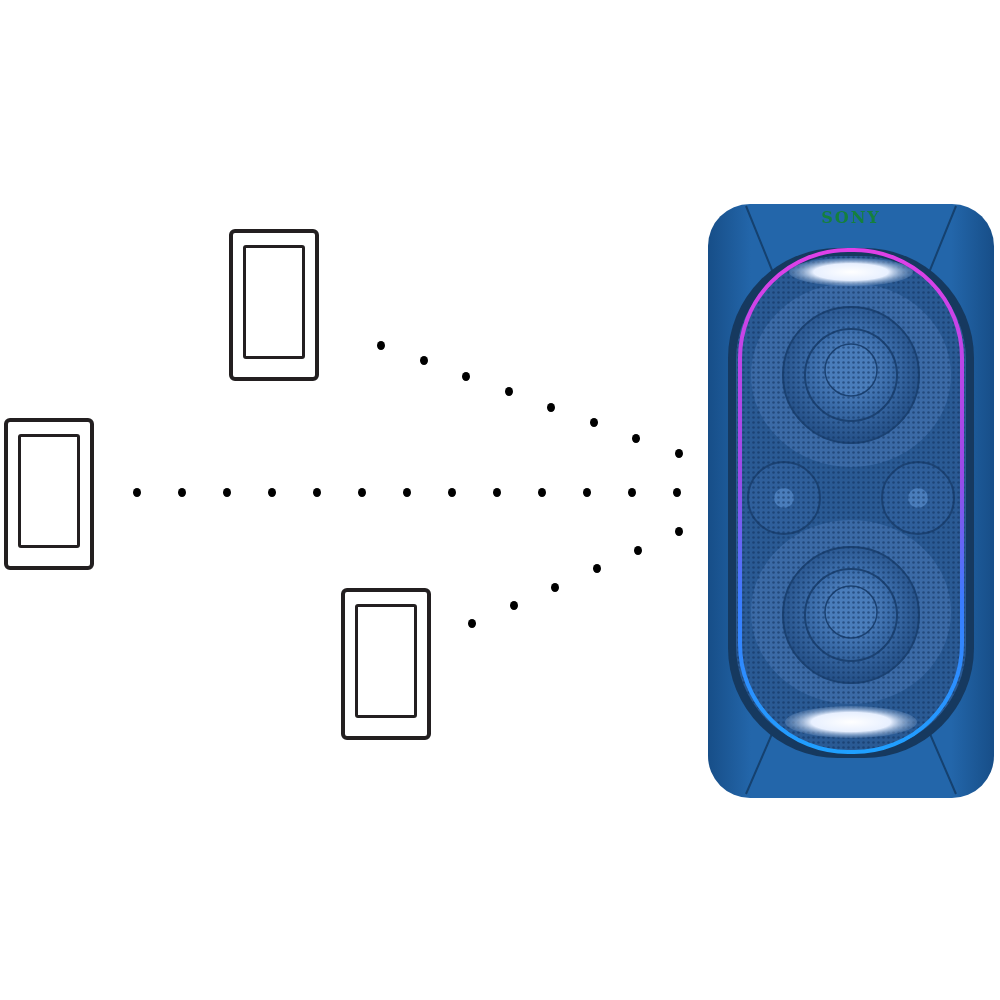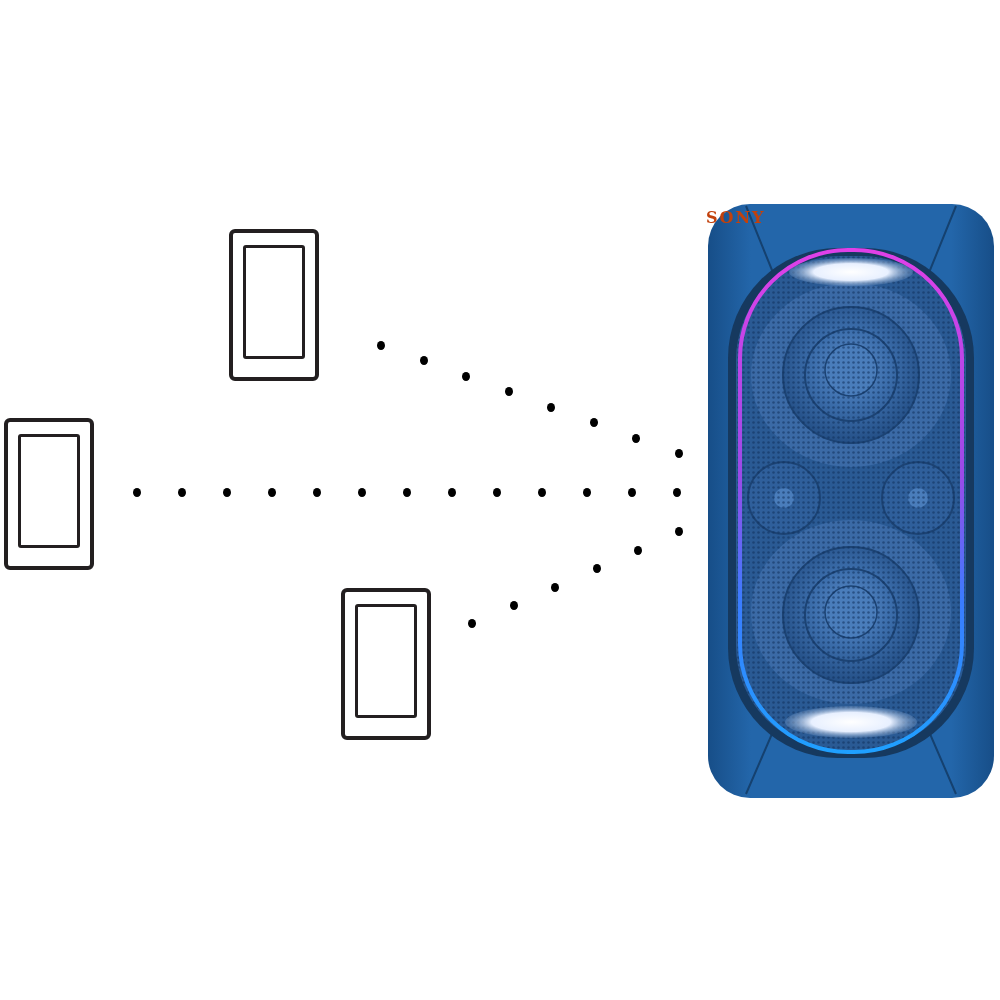--- a/index.html
+++ b/index.html
@@ -5,23 +5,23 @@
   html, body { margin: 0; padding: 0; background: #ffffff; }
   body { width: 1000px; height: 1000px; position: relative; overflow: hidden;
          font-family: "Liberation Serif", serif; }
   .phone { position: absolute; width: 88px; height: 150px; box-sizing: border-box;
            border: 4px solid #231f20; border-radius: 6px; background: #fff; }
   .phone .screen { position: absolute; left: 10px; top: 12px; width: 60px; height: 112px;
            box-sizing: border-box; border: 3px solid #231f20; border-radius: 3px; }
   .dot { position: absolute; width: 8px; height: 9px; margin-left: -4px; margin-top: -4px;
          border-radius: 50%; background: #000; }
   #speaker { position: absolute; left: 706px; top: 200px; width: 290px; height: 600px; }
-  .brand { position: absolute; left: 0; right: 0; top: 8px; text-align: left;
+  .brand { position: absolute; left: 0; right: 0; top: 8px; text-align: center;
            font-family: "DejaVu Serif", serif; font-weight: bold; font-size: 16px;
-           letter-spacing: 2px; color: #c2410c; }
+           letter-spacing: 2px; color: #15803d; }
 </style>
 </head>
 <body>
 
 <div id="diagram">
   <div id="phones">
       <div class="phone" style="left: 229px; top: 229px; width: 90px; height: 152px;">
         <div class="screen" style="width: 62px; height: 114px;"></div>
       </div>
       <div class="phone" style="left: 4px; top: 418px; width: 90px; height: 152px;">

